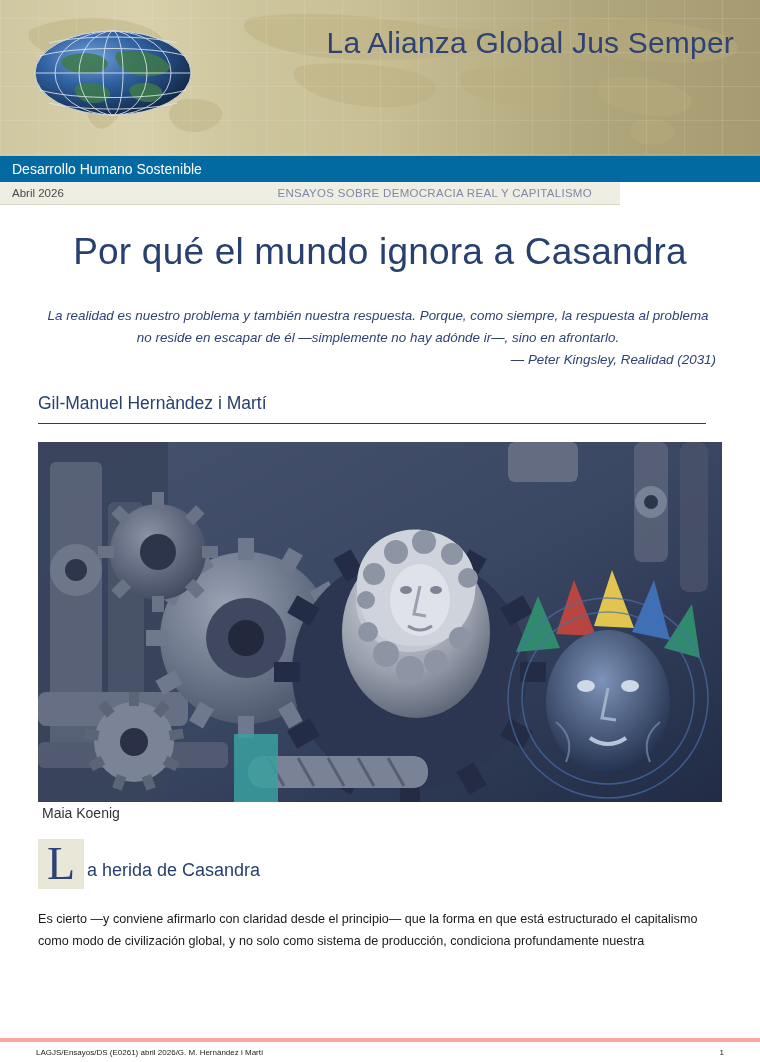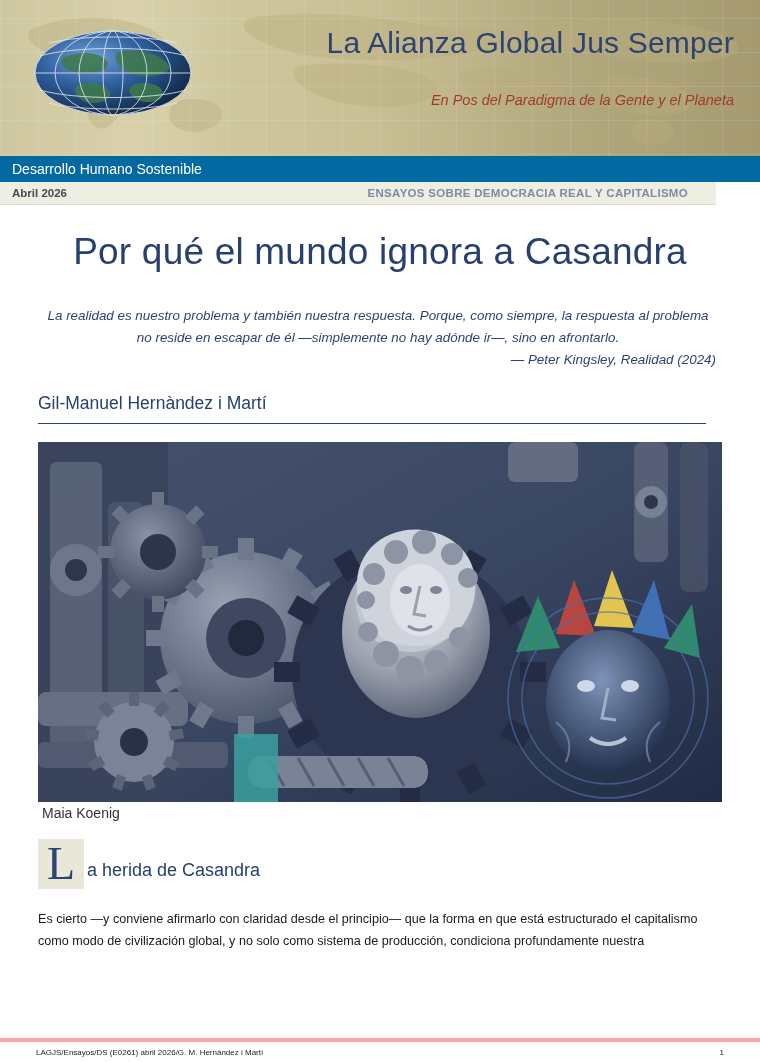--- a/index.html
+++ b/index.html
@@ -74,28 +74,27 @@
     align-items: center;
   }
   .section-bar span {
     color: #ffffff;
     font-size: 14px;
     padding-left: 12px;
   }
 
   
   .meta-bar {
-    width: 716px;
+    width: 620px;
     height: 22px;
     background: #efeee2;
     display: flex;
     align-items: center;
     justify-content: space-between;
     border-bottom: 1px solid #d9d7c4;
-    font-weight: bold;
   }
   .meta-date {
     color: #4a4a4a;
     font-size: 11.5px;
     padding-left: 12px;
   }
   .meta-cat {
     color: #7d8aa8;
     font-size: 11.5px;
     letter-spacing: 0.3px;
@@ -256,36 +255,35 @@
         <line x1="17" y1="55" x2="173" y2="55"></line>
         <path d="M22,38 C55,28 135,28 168,38"></path>
         <path d="M22,72 C55,82 135,82 168,72"></path>
         <path d="M31,25 C60,17 130,17 159,25"></path>
         <path d="M31,85 C60,93 130,93 159,85"></path>
       </g>
     </svg>
   </div>
 
   <div class="masthead-title">La Alianza Global Jus Semper</div>
-  <div class="masthead-sub">En Pos del Paradigma de la Gente y el Planeta</div>
 </div>
 
 <div class="section-bar">
   <span>Desarrollo Humano Sostenible</span>
 </div>
 
 <div class="meta-bar">
   <div class="meta-date">Abril 2026</div>
   <div class="meta-cat">ENSAYOS SOBRE DEMOCRACIA REAL Y CAPITALISMO</div>
 </div>
 
 <h1 class="doc-title">Por qué el mundo ignora a Casandra</h1>
 
 <div class="epigraph">La realidad es nuestro problema y también nuestra respuesta. Porque, como siempre, la respuesta al problema no reside en escapar de él —simplemente no hay adónde ir—, sino en afrontarlo.</div>
-<div class="epigraph-attrib">— Peter Kingsley, Realidad (2024)</div>
+<div class="epigraph-attrib">— Peter Kingsley, Realidad (2031)</div>
 
 <div class="author">Gil-Manuel Hernàndez i Martí</div>
 <div class="author-rule"></div>
 
 <div class="figure">
   <svg class="fig-canvas" width="684" height="360" viewBox="0 0 684 360">
     <defs>
       <linearGradient id="bgg" x1="0" y1="0" x2="1" y2="1">
         <stop offset="0%" stop-color="#46526d"></stop>
         <stop offset="50%" stop-color="#3a4763"></stop>

